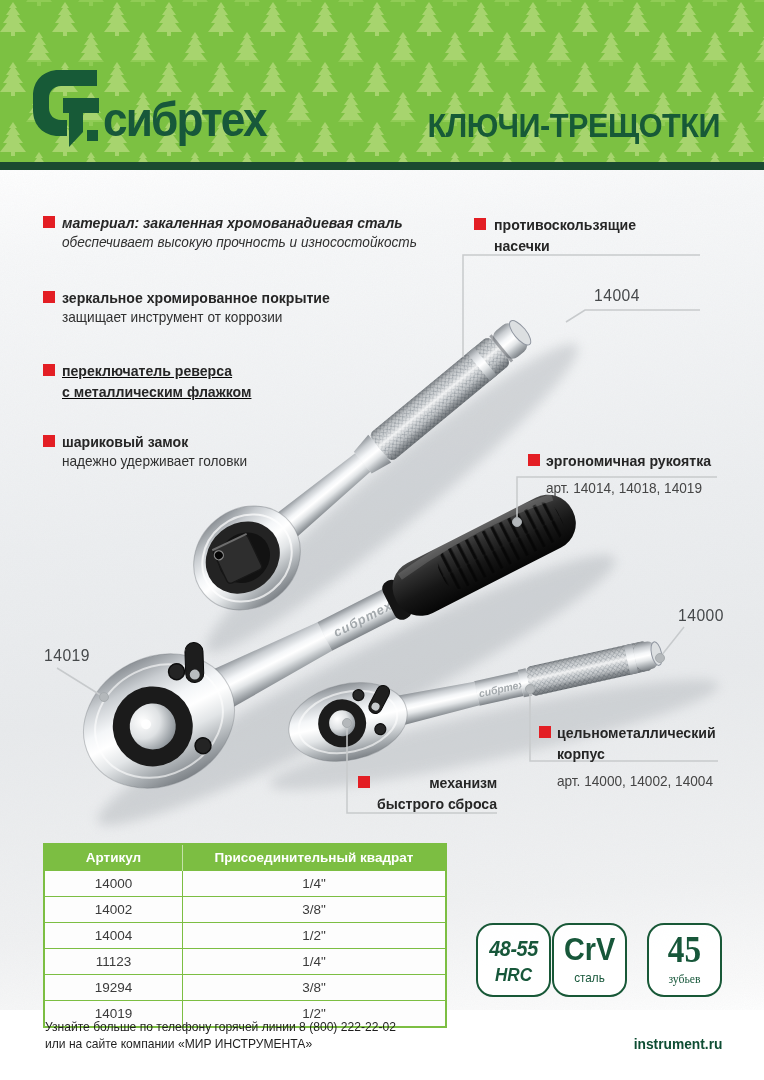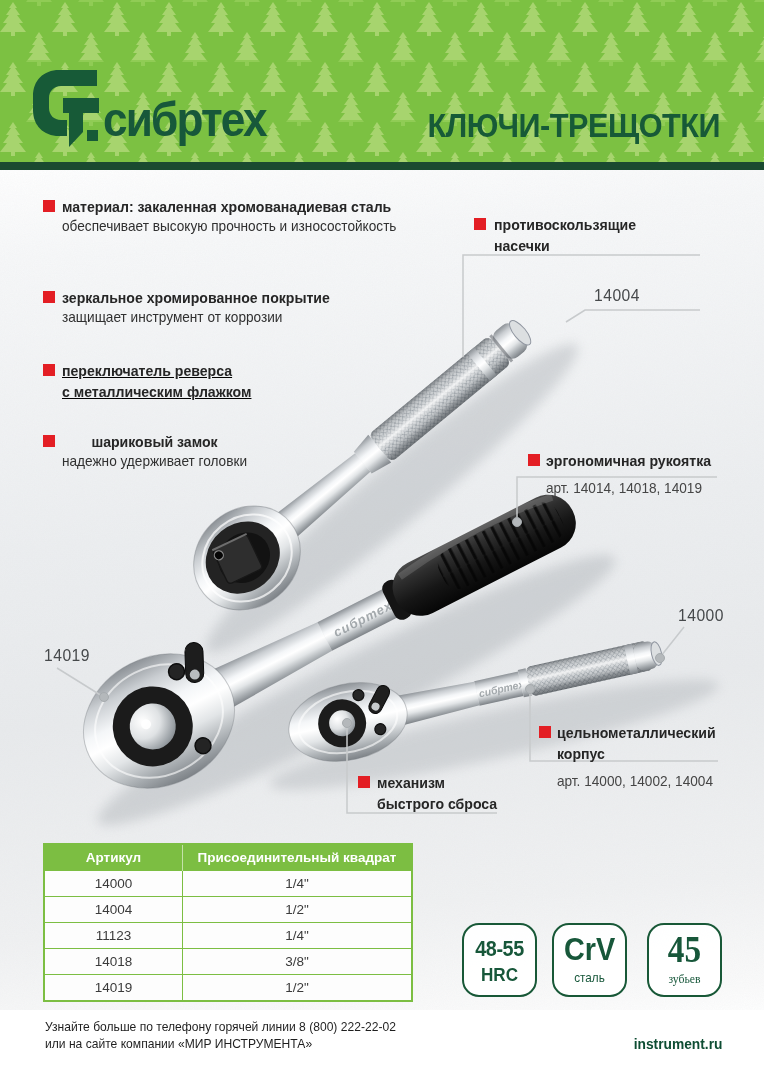--- a/index.html
+++ b/index.html
@@ -38,21 +38,21 @@
   .f-title{font-size:15px;font-weight:bold;color:#262626;line-height:21px;}
   .f-sub{font-size:14.5px;color:#303030;line-height:19px;}
   .f-art{font-size:14.5px;color:#454545;line-height:18px;margin-top:8px;}
   
   .plabel{
     position:absolute;font-size:16.5px;color:#46494b;letter-spacing:.5px;
     transform:scaleX(.95);transform-origin:left top;white-space:nowrap;
   }
   
   .spec-table{
-    position:absolute;left:43px;top:843px;width:370px;
+    position:absolute;left:43px;top:843px;width:404px;
     border-collapse:collapse;background:#fdfdfd;
     border:2px solid #7cbe42;
     transform:none;
   }
   .spec-table th{
     background:#7cbe42;color:#ffffff;font-size:13.5px;font-weight:bold;
     height:23px;text-align:center;border-right:1.5px solid rgba(255,255,255,.55);
   }
   .spec-table th:last-child{border-right:none;}
   .spec-table td{
@@ -248,42 +248,42 @@
   </g>
   <g fill="#b4b8bb" stroke="#a6abae" stroke-width="1">
     <circle cx="517" cy="352" r="4.5"></circle>
     <circle cx="104" cy="527" r="4.5"></circle>
     <circle cx="660" cy="488" r="4.5"></circle>
     <circle cx="530" cy="519" r="4.5"></circle>
     <circle cx="347" cy="553" r="4.5"></circle>
   </g>
 </svg>
 
-<div class="feat" style="left:43px;top:196px;">
+<div class="feat" style="left:43px;top:212px;font-style:italic;">
   <div class="bullet" style="left:0;top:4px;"></div>
   <div class="f-body" style="margin-left:19px;">
     <div class="f-title">материал: закаленная хромованадиевая сталь</div>
     <div class="f-sub">обеспечивает высокую прочность и износостойкость</div>
   </div>
 </div>
 <div class="feat" style="left:43px;top:287px;">
   <div class="bullet" style="left:0;top:4px;"></div>
   <div class="f-body" style="margin-left:19px;">
     <div class="f-title">зеркальное хромированное покрытие</div>
     <div class="f-sub">защищает инструмент от коррозии</div>
   </div>
 </div>
 <div class="feat" style="left:43px;top:360px;text-decoration:underline;">
   <div class="bullet" style="left:0;top:4px;"></div>
   <div class="f-body" style="margin-left:19px;">
     <div class="f-title">переключатель реверса</div>
     <div class="f-title">с металлическим флажком</div>
   </div>
 </div>
-<div class="feat" style="left:43px;top:431px;text-align:center;">
+<div class="feat" style="left:43px;top:431px;">
   <div class="bullet" style="left:0;top:4px;"></div>
   <div class="f-body" style="margin-left:19px;">
     <div class="f-title">шариковый замок</div>
     <div class="f-sub">надежно удерживает головки</div>
   </div>
 </div>
 
 <div class="feat" style="left:474px;top:214px;">
   <div class="bullet" style="left:0;top:4px;"></div>
   <div class="f-body" style="margin-left:20px;">
@@ -299,21 +299,21 @@
   </div>
 </div>
 <div class="feat" style="left:539px;top:722px;">
   <div class="bullet" style="left:0;top:4px;"></div>
   <div class="f-body" style="margin-left:18px;">
     <div class="f-title">цельнометаллический</div>
     <div class="f-title">корпус</div>
     <div class="f-art">арт. 14000, 14002, 14004</div>
   </div>
 </div>
-<div class="feat" style="left:358px;top:772px;">
+<div class="feat" style="left:358px;top:772px;text-align:right;">
   <div class="bullet" style="left:0;top:4px;"></div>
   <div class="f-body" style="margin-left:19px;">
     <div class="f-title">механизм</div>
     <div class="f-title">быстрого сброса</div>
   </div>
 </div>
 
 <div class="plabel" style="left:594px;top:286px;">14004</div>
 <div class="plabel" style="left:44px;top:646px;">14019</div>
 <div class="plabel" style="left:678px;top:606px;">14000</div>
@@ -324,39 +324,43 @@
       <th class="col-art">Артикул</th>
       <th>Присоединительный квадрат</th>
     </tr>
   </thead>
   <tbody>
     <tr>
         <td>14000</td>
         <td>1/4"</td>
       </tr>
     <tr>
+        <td>14002</td>
+        <td>3/8"</td>
+      </tr>
+    <tr>
         <td>14004</td>
         <td>1/2"</td>
       </tr>
     <tr>
         <td>11123</td>
         <td>1/4"</td>
       </tr>
     <tr>
-        <td>14018</td>
+        <td>19294</td>
         <td>3/8"</td>
       </tr>
     <tr>
         <td>14019</td>
         <td>1/2"</td>
       </tr>
   </tbody>
 </table>
 
-<div class="badge b1" style="left:462px;">
+<div class="badge b1" style="left:476px;font-style:italic;">
   <div class="val">48-55</div>
   <div class="unit">HRC</div>
 </div>
 <div class="badge b2" style="left:552px;">
   <div class="val">CrV</div>
   <div class="unit">сталь</div>
 </div>
 <div class="badge b3" style="left:647px;font-family:Liberation Serif, serif;">
   <div class="val">45</div>
   <div class="unit">зубьев</div>

